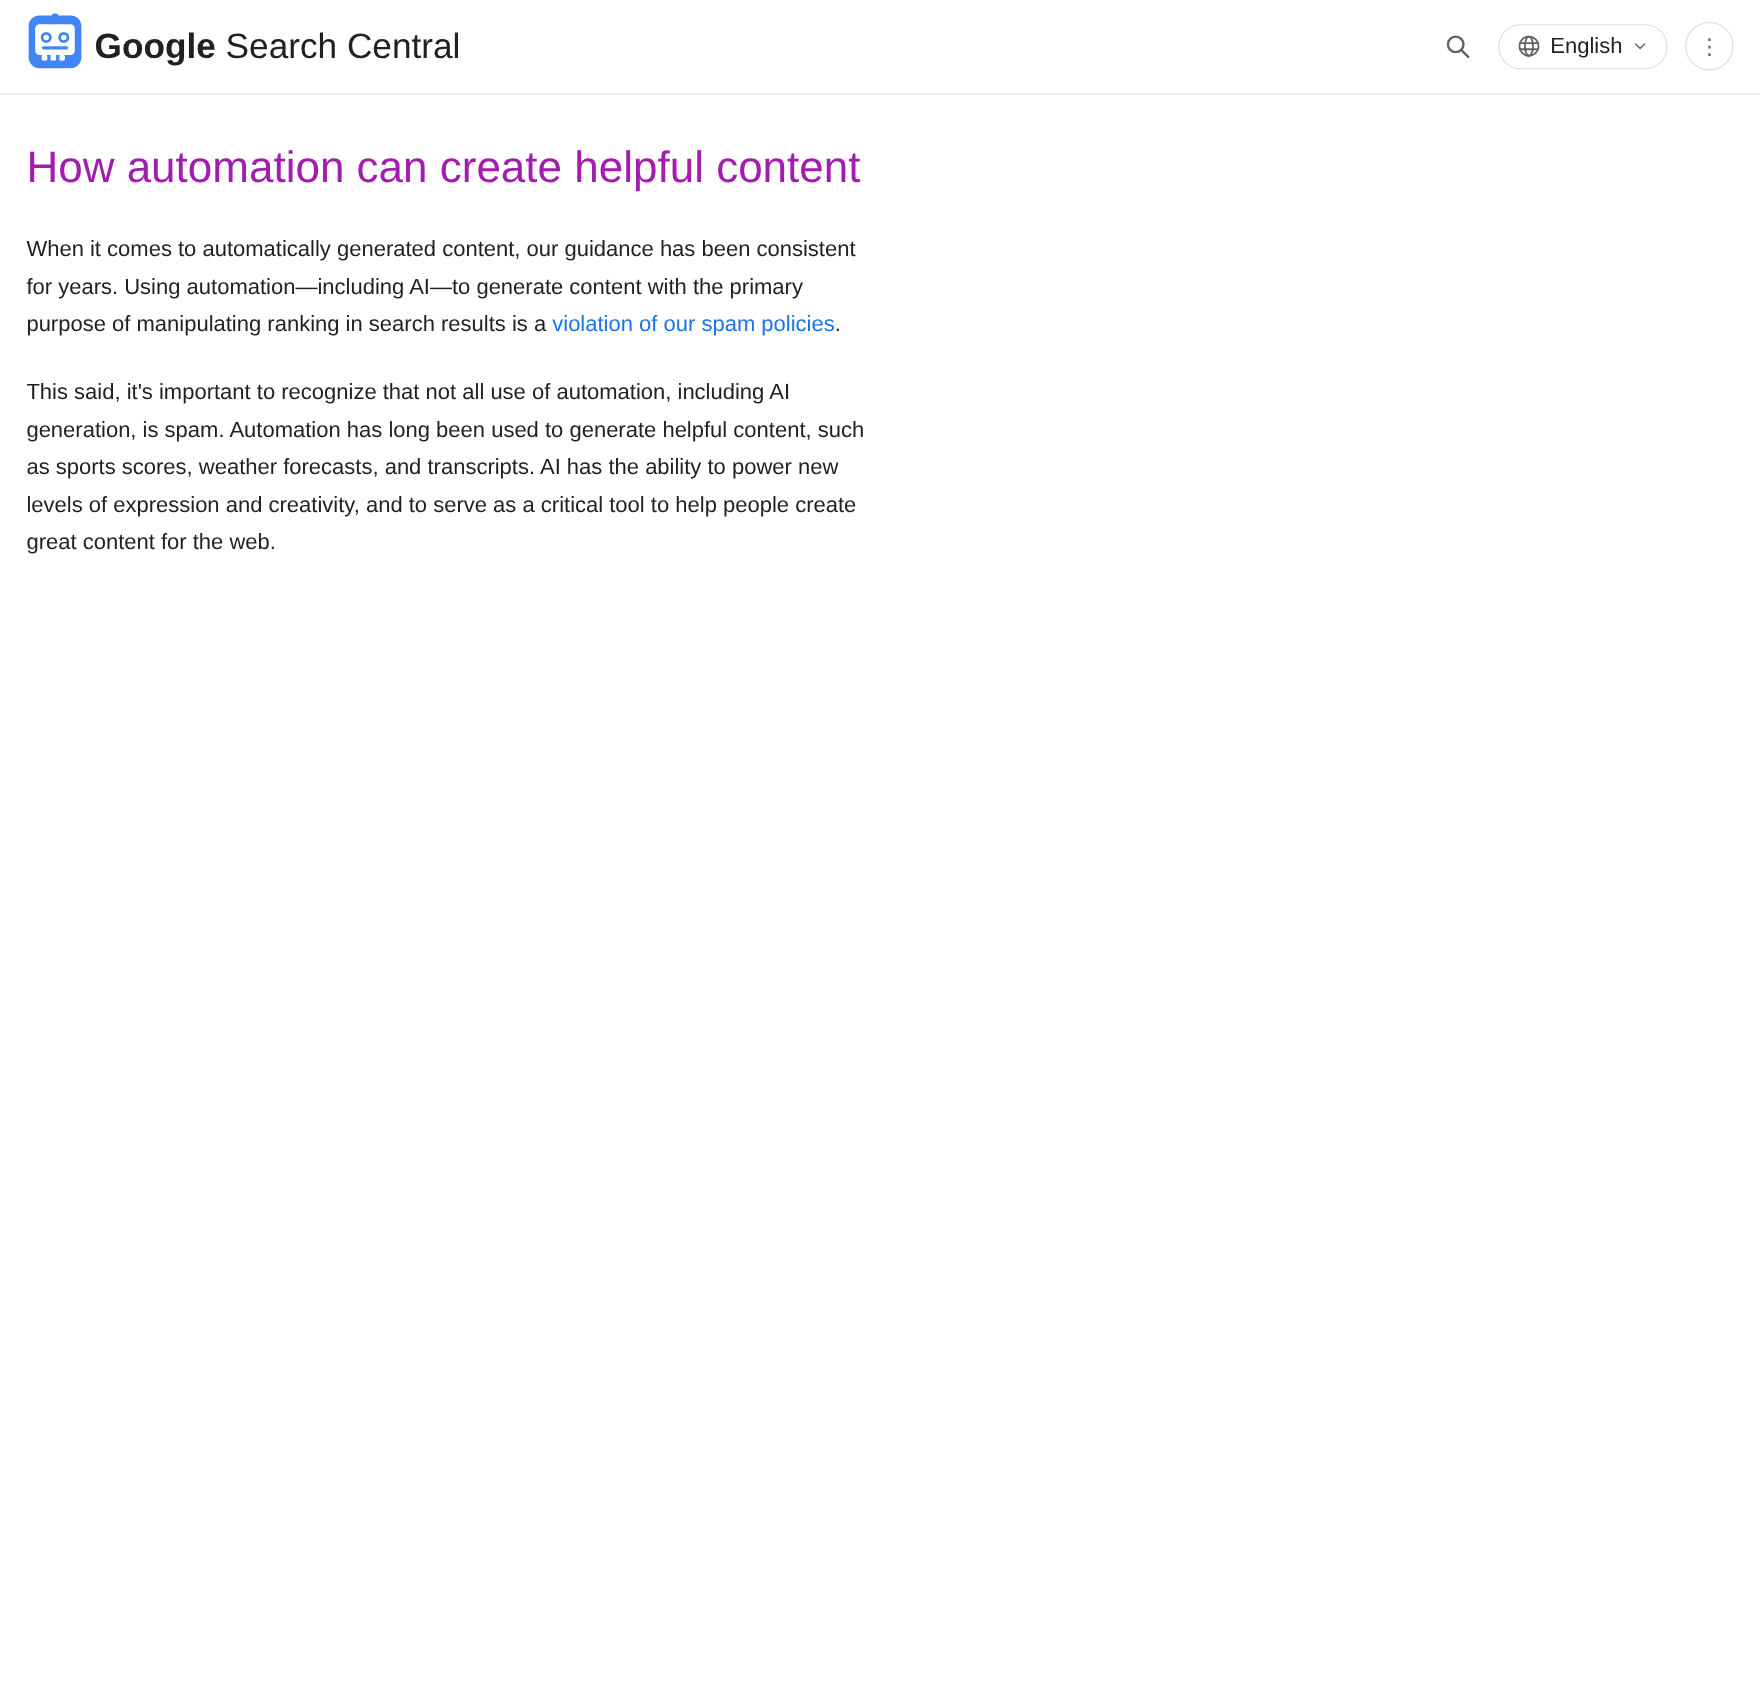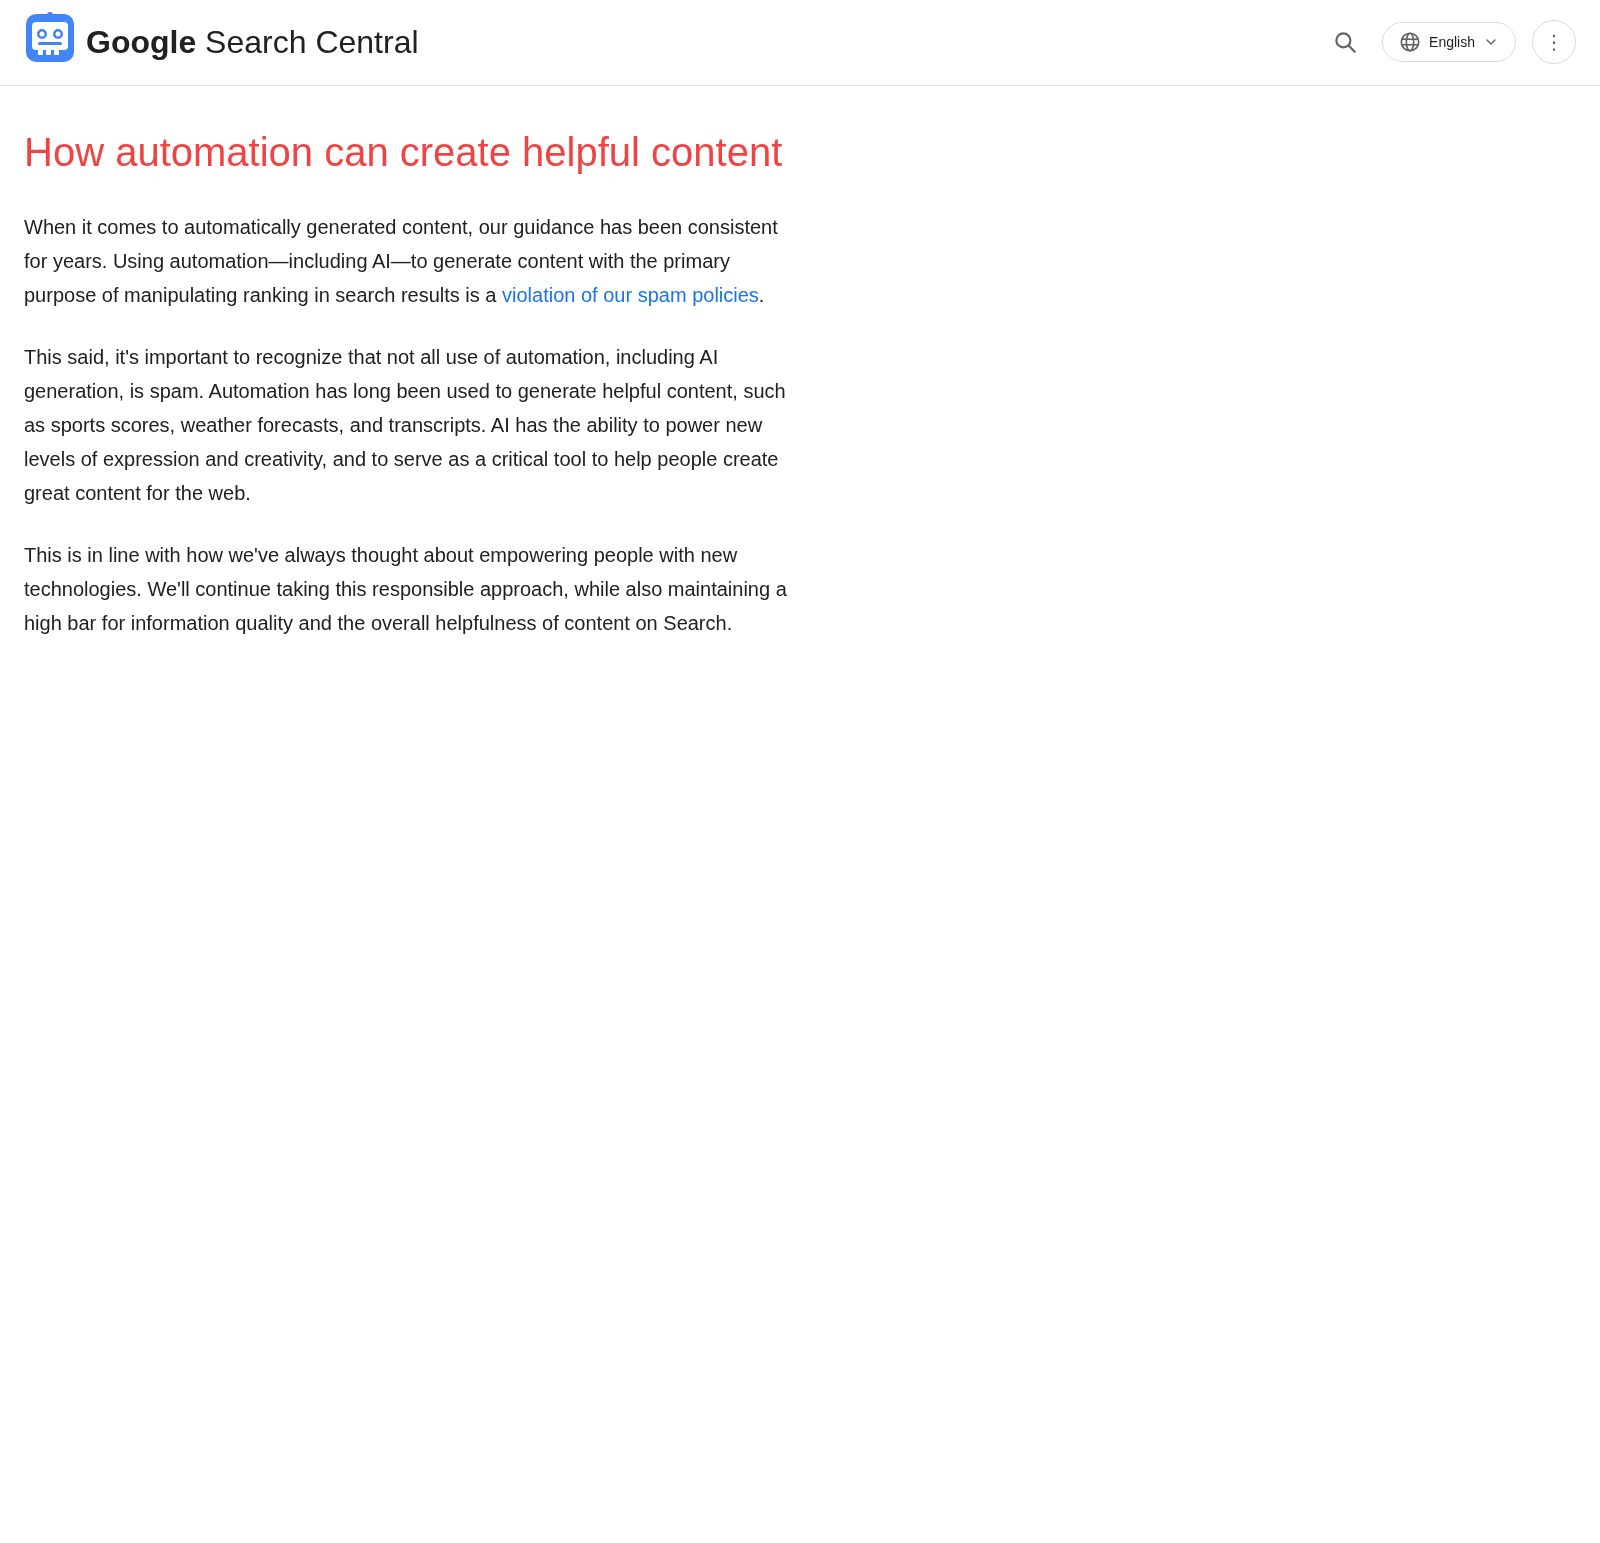--- a/index.html
+++ b/index.html
@@ -67,21 +67,21 @@
 
     .language-btn {
       display: flex;
       align-items: center;
       gap: 8px;
       border: 1px solid #dadce0;
       border-radius: 24px;
       padding: 8px 16px;
       background: #ffffff;
       cursor: pointer;
-      font-size: 14px;
+      font-size: 20px;
       color: #202124;
     }
 
     .more-btn {
       background: none;
       border: 1px solid #dadce0;
       border-radius: 50%;
       width: 44px;
       height: 44px;
       display: flex;
@@ -94,21 +94,21 @@
 
     
     .main-content {
       max-width: 820px;
       padding: 40px 24px 60px 24px;
     }
 
     .page-title {
       font-size: 40px;
       font-weight: 400;
-      color: #ef4444;
+      color: #a21caf;
       line-height: 1.3;
       margin-bottom: 32px;
     }
 
     .paragraph {
       font-size: 20px;
       line-height: 1.7;
       color: #202124;
       margin-bottom: 28px;
     }
@@ -184,14 +184,13 @@
 <main class="main-content">
   <h1 class="page-title">How automation can create helpful content</h1>
 
   <p class="paragraph">
     <span>When it comes to automatically generated content, our guidance has been consistent for years. Using automation—including AI—to generate content with the primary purpose of manipulating ranking in search results is a </span><a href="#" class="link">violation of our spam policies</a><span>.</span>
   </p>
 
 
   <p class="paragraph">This said, it's important to recognize that not all use of automation, including AI generation, is spam. Automation has long been used to generate helpful content, such as sports scores, weather forecasts, and transcripts. AI has the ability to power new levels of expression and creativity, and to serve as a critical tool to help people create great content for the web.</p>
 
-  <p class="paragraph">This is in line with how we've always thought about empowering people with new technologies. We'll continue taking this responsible approach, while also maintaining a high bar for information quality and the overall helpfulness of content on Search.</p>
 </main>
 
 </body></html>

